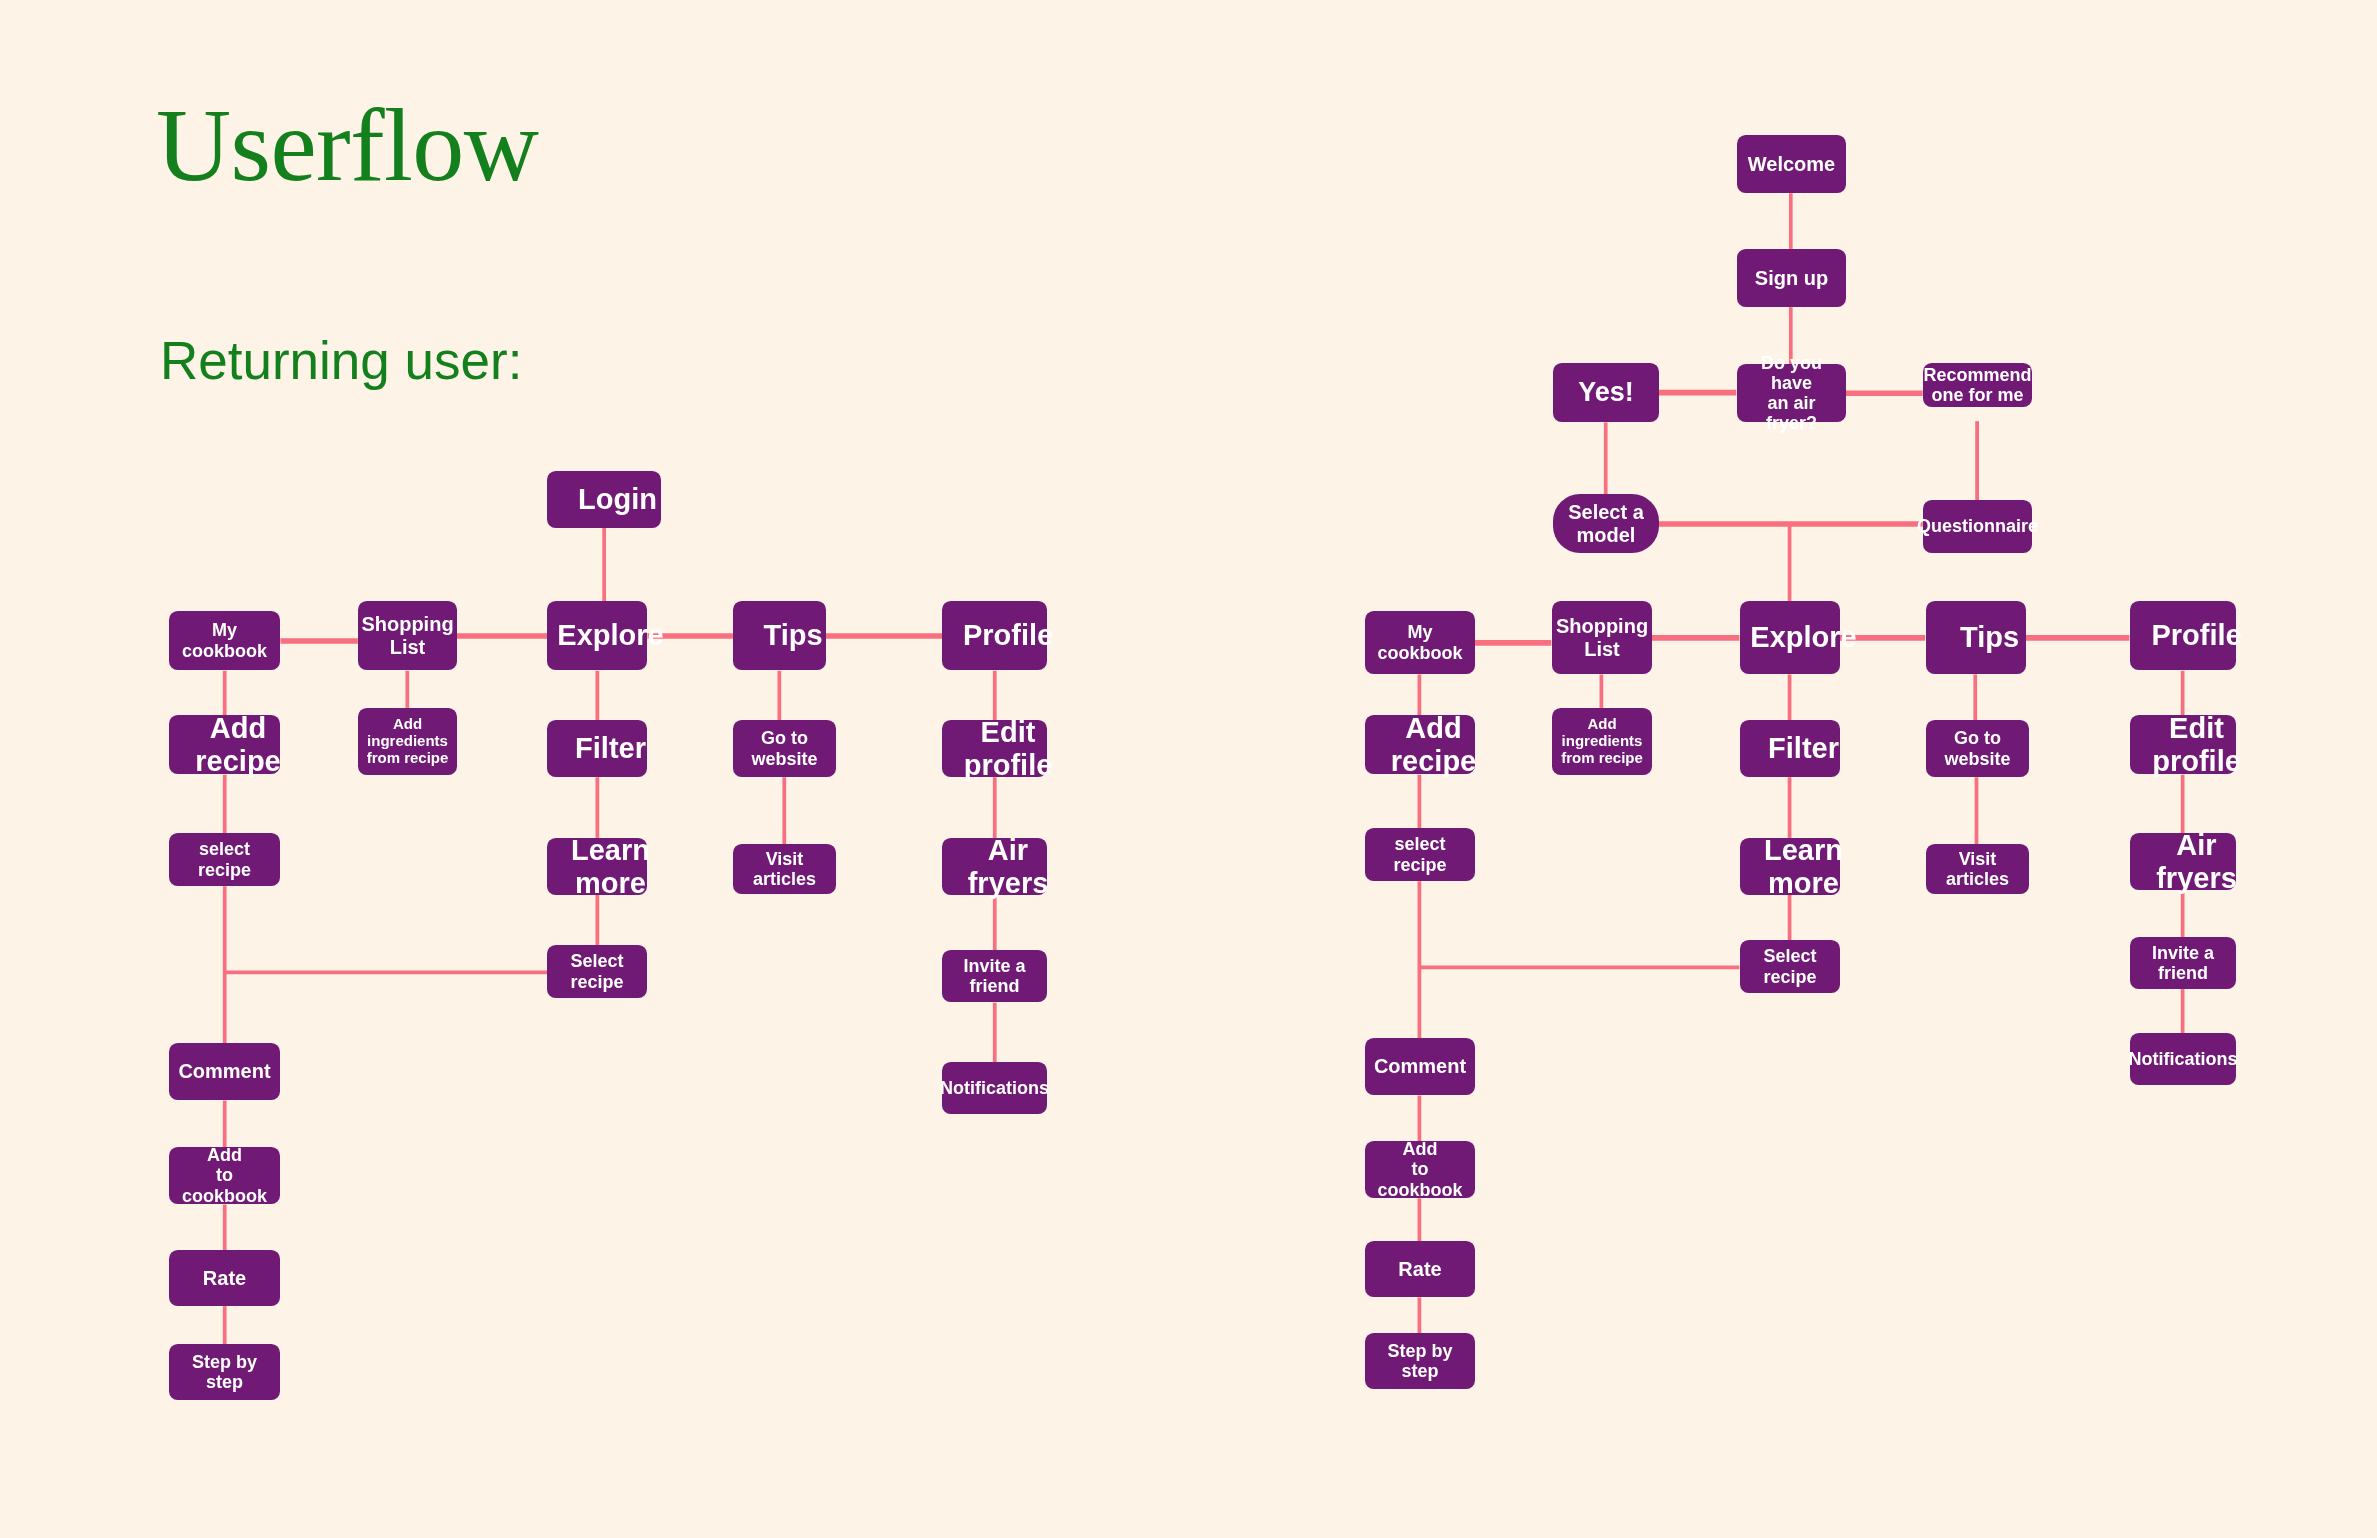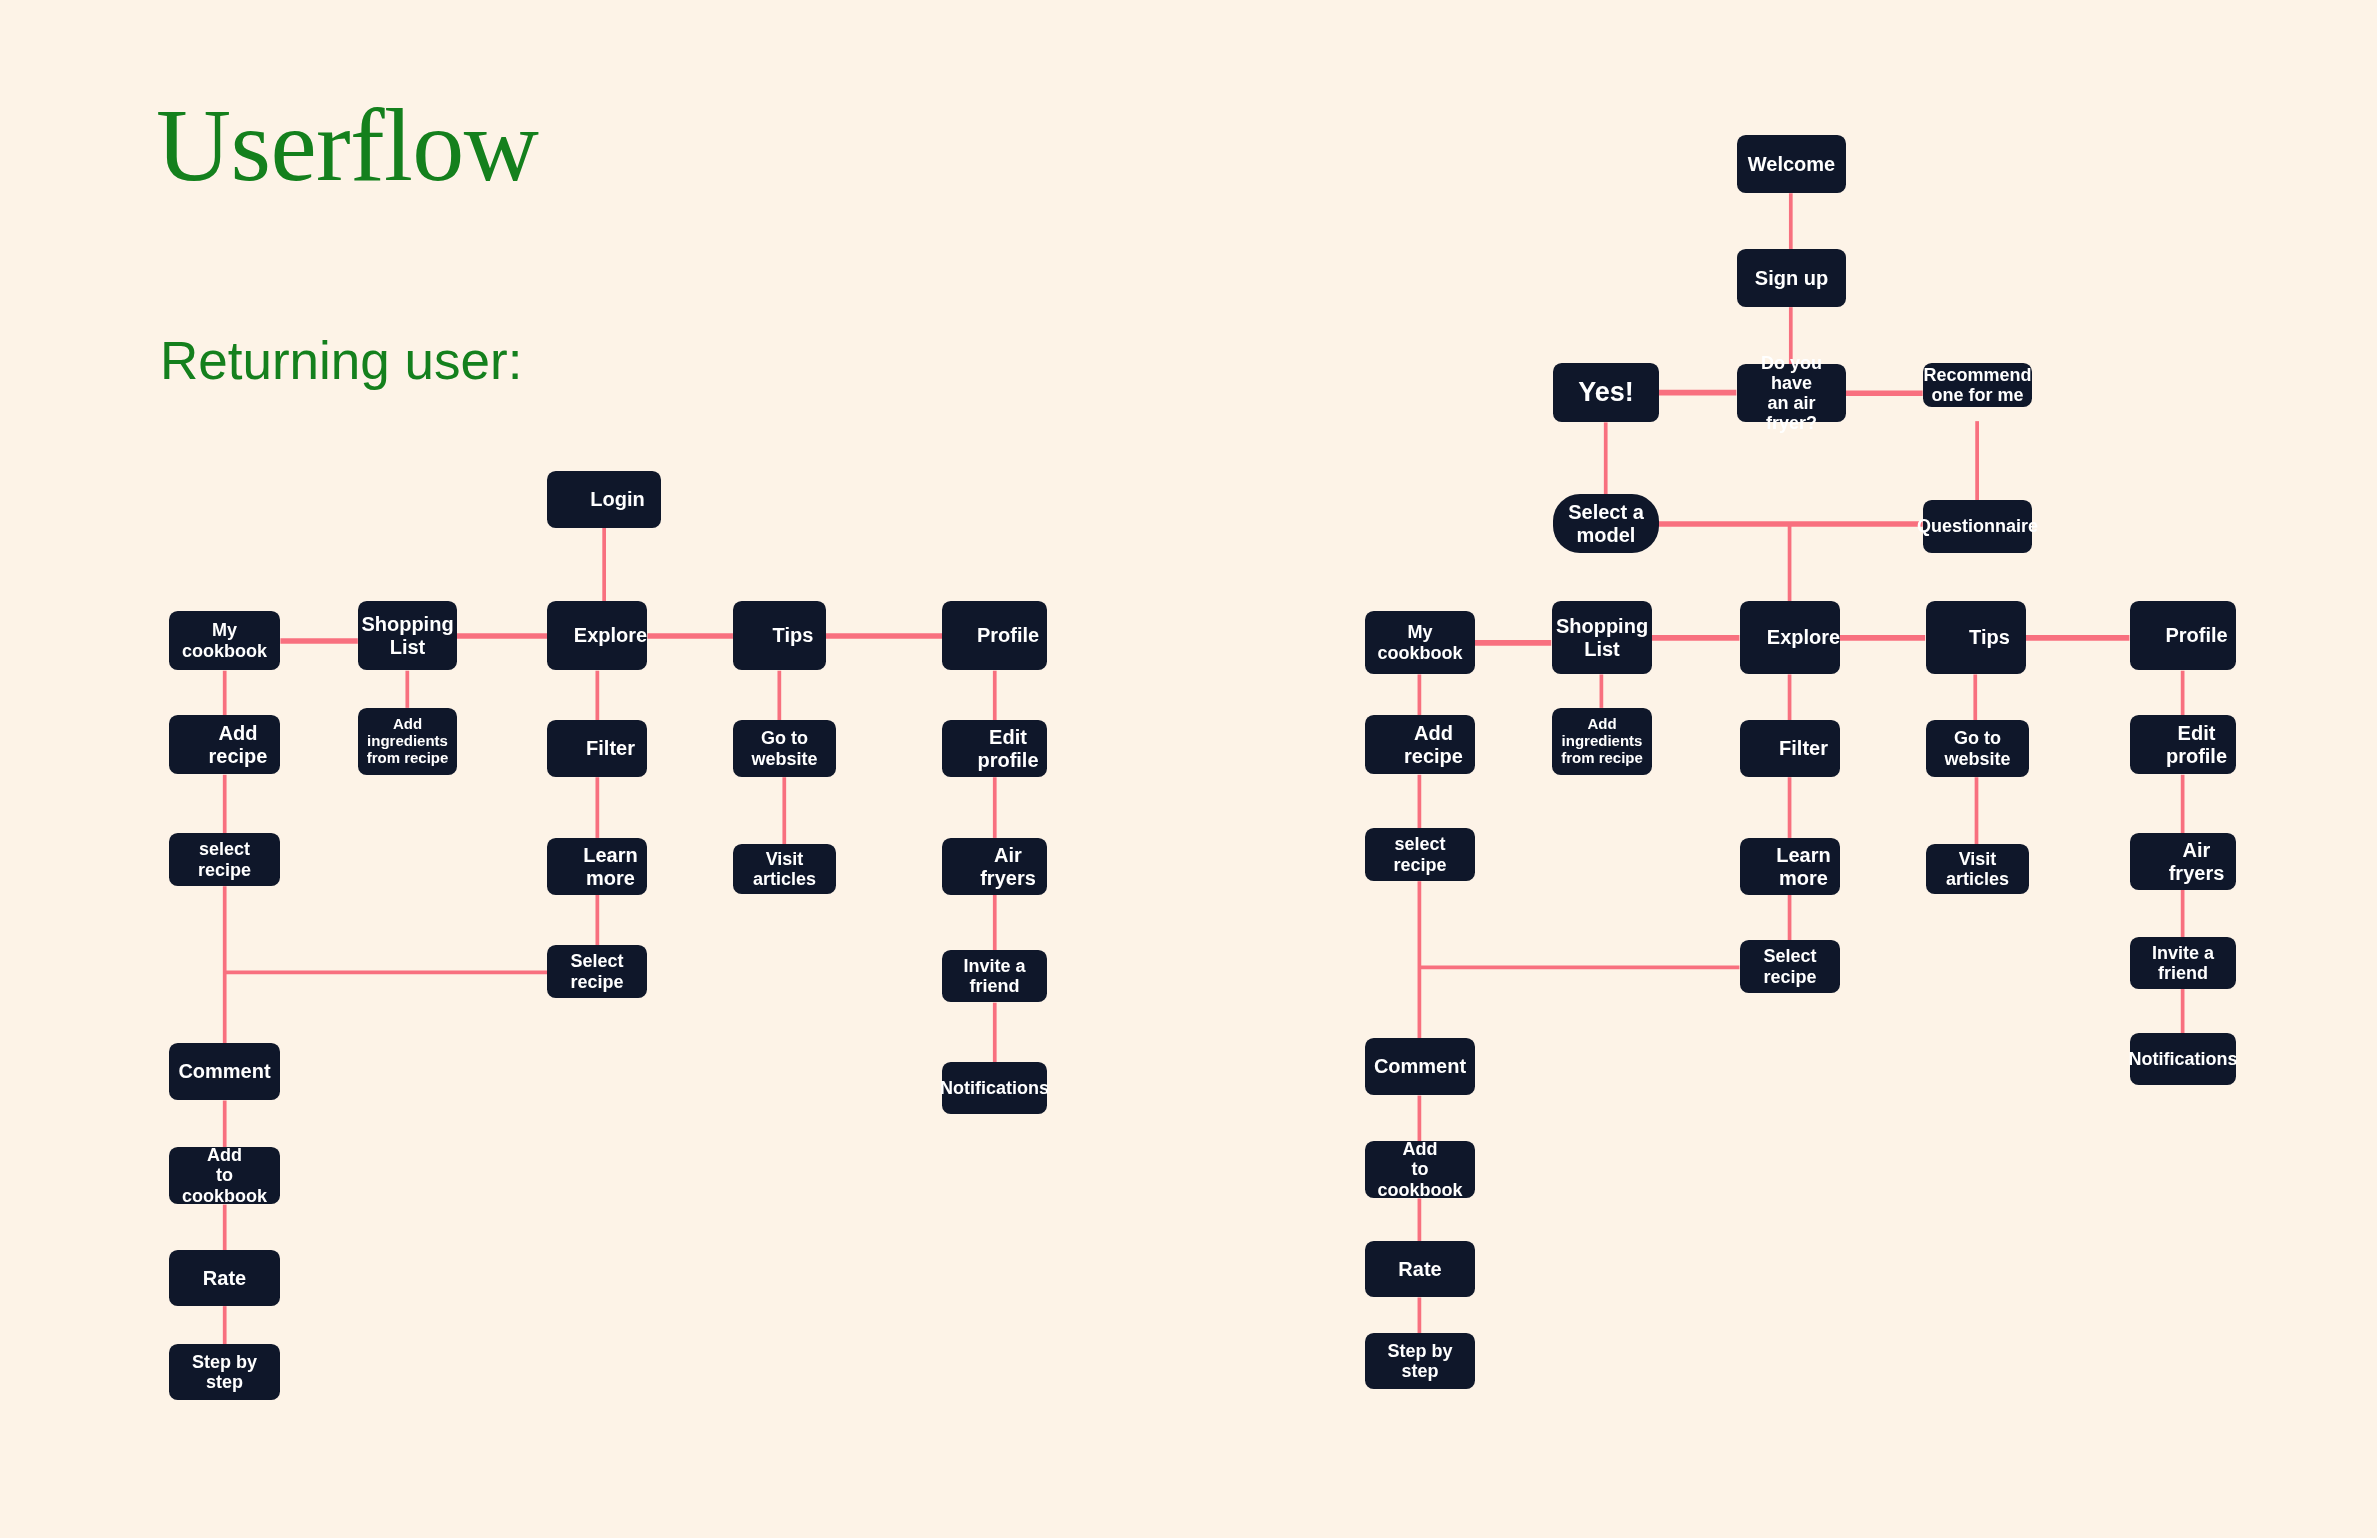--- a/index.html
+++ b/index.html
@@ -27,36 +27,36 @@
     font-family:"Liberation Sans", sans-serif;
     color:#14801D;
     font-size:53px;
     font-weight:400;
     line-height:1;
     white-space:nowrap;
   }
 
   .node{
     position:absolute;
-    background:#0f172a;
+    background:#701a75;
     color:#FFFFFF;
     border-radius:8.7px;
     display:flex;
     align-items:center;
     justify-content:center;
     text-align:center;
     box-sizing:border-box;
     padding:2.5px 5px;
     font-weight:700;
     line-height:1.12;
     white-space:pre-line;
     z-index:5;
   }
   .s-xl{font-size:27px;}
-  .s-lg{font-size:20px;padding-left:32px;}
+  .s-lg{font-size:29px;padding-left:32px;}
   .s-md{font-size:20px;}
   .s-sm{font-size:18px;}
   .s-xs{font-size:15px;}
 </style>
 </head>
 <body>
 
 <div id="canvas">
 
   <svg class="edges" id="edge-layer" viewBox="0 0 3840 2485" preserveAspectRatio="none">

